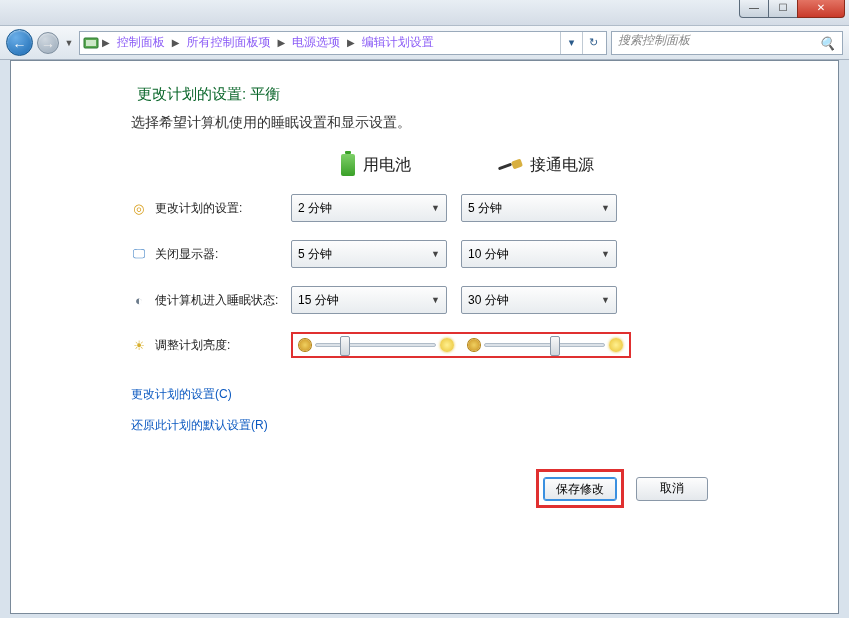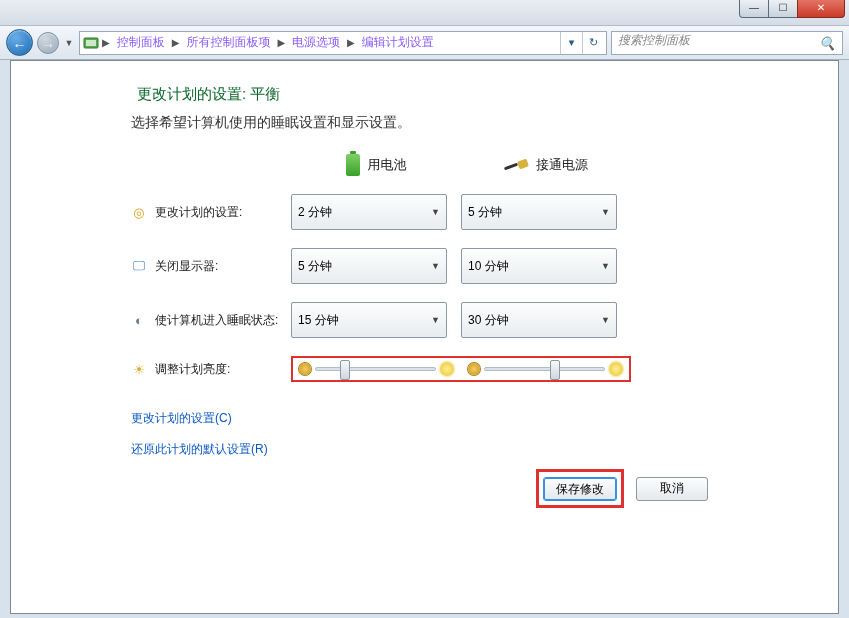--- a/index.html
+++ b/index.html
@@ -163,21 +163,21 @@
   display: grid;
   grid-template-columns: 160px 170px 170px;
   row-gap: 18px;
   align-items: center;
 }
 .col-header {
   display: flex;
   align-items: center;
   justify-content: center;
   gap: 8px;
-  font-size: 13px;
+  font-size: 16px;
   color: #222;
 }
 .battery-icon {
   width: 14px; height: 22px;
   background: linear-gradient(to bottom, #7ed068, #3aa028);
   border-radius: 2px;
   position: relative;
 }
 .battery-icon::before {
   content:""; position:absolute; top:-3px; left:4px; width:6px; height:3px;
@@ -206,21 +206,21 @@
   width: 16px; height: 16px;
   display:flex; align-items:center; justify-content:center;
   font-size: 13px;
 }
 .row-icon.sun { color:#d8a020; }
 .row-icon.monitor { color:#4a88c8; }
 .row-icon.moon { color:#6a7a8a; }
 .row-icon.brightness { color:#d8b030; }
 
 .combo {
-  height: 36px;
+  height: 28px;
   width: 156px;
   background: linear-gradient(to bottom, #fdfdfd, #e8ecef);
   border: 1px solid #8a98a8;
   border-radius: 2px;
   display: flex;
   align-items: center;
   padding: 0 6px;
   position: relative;
   font-size: 12px;
 }

